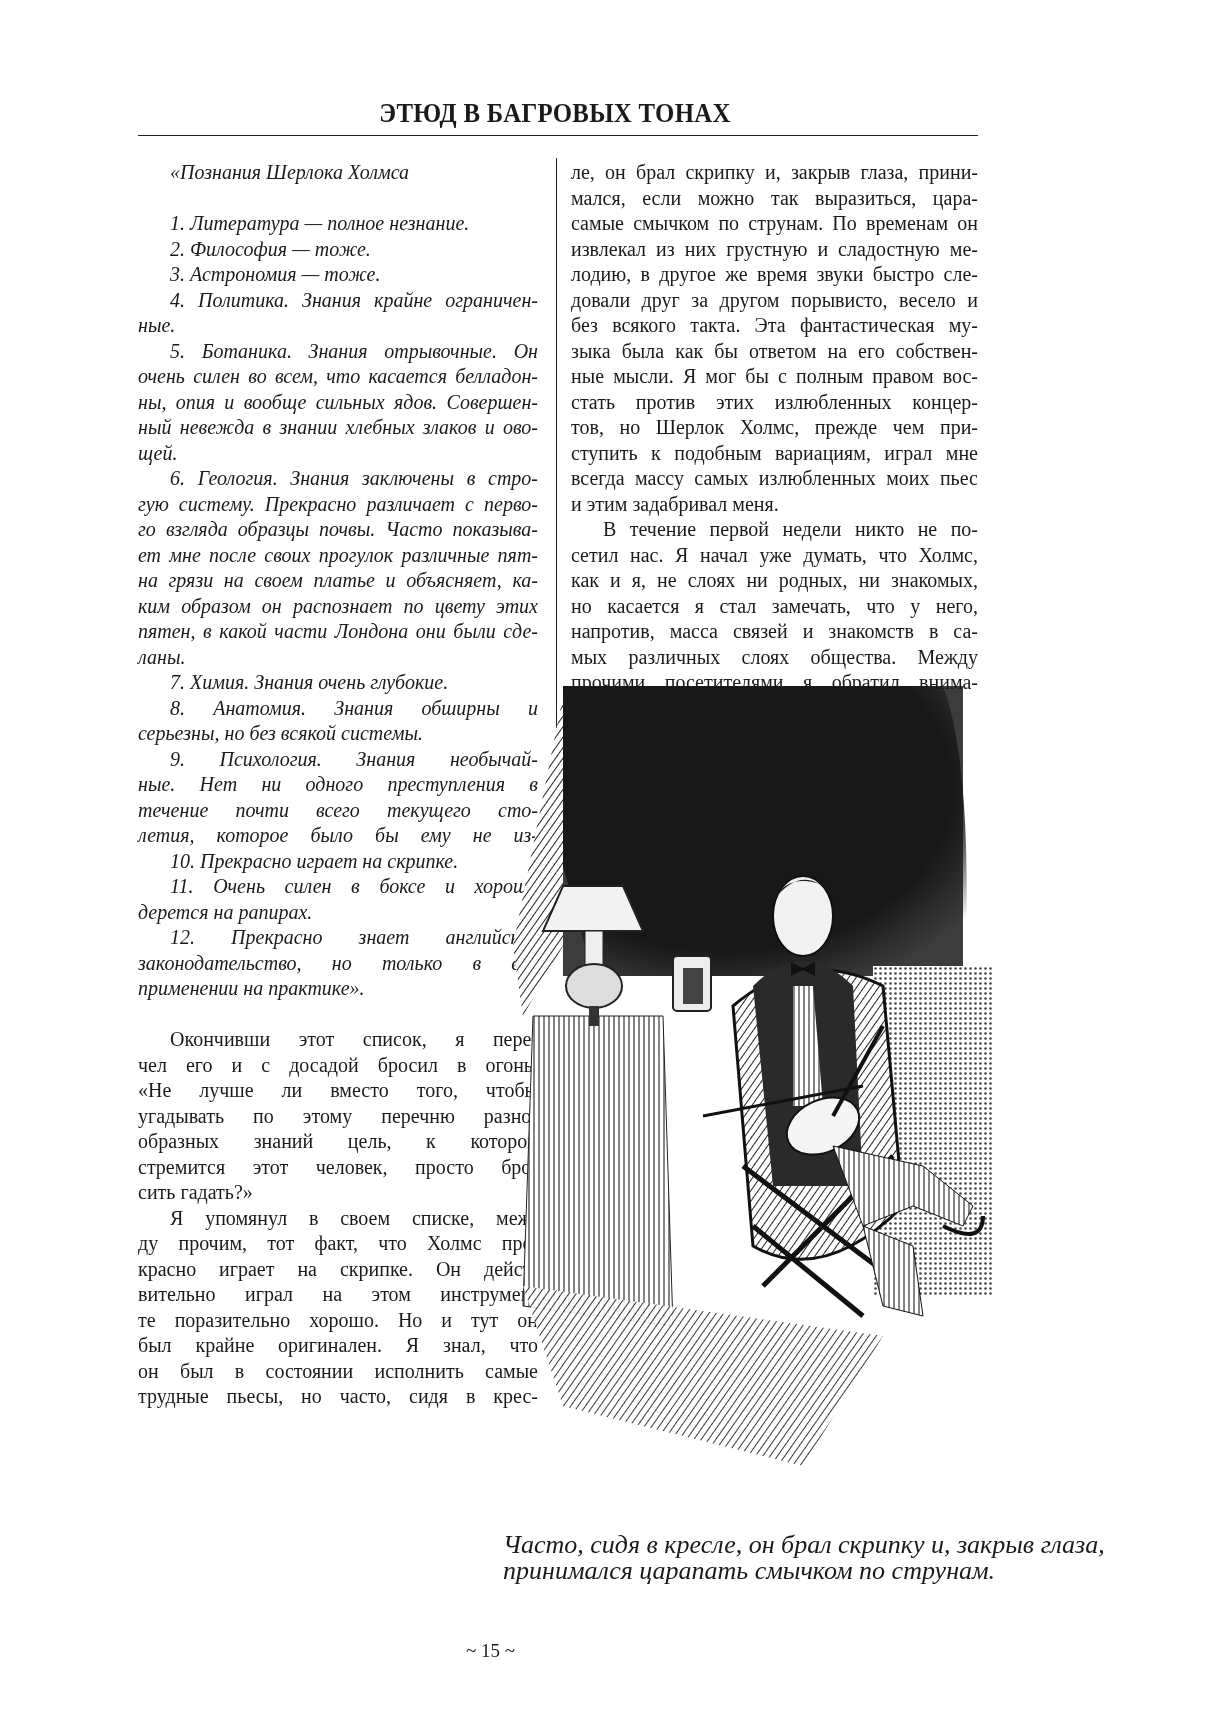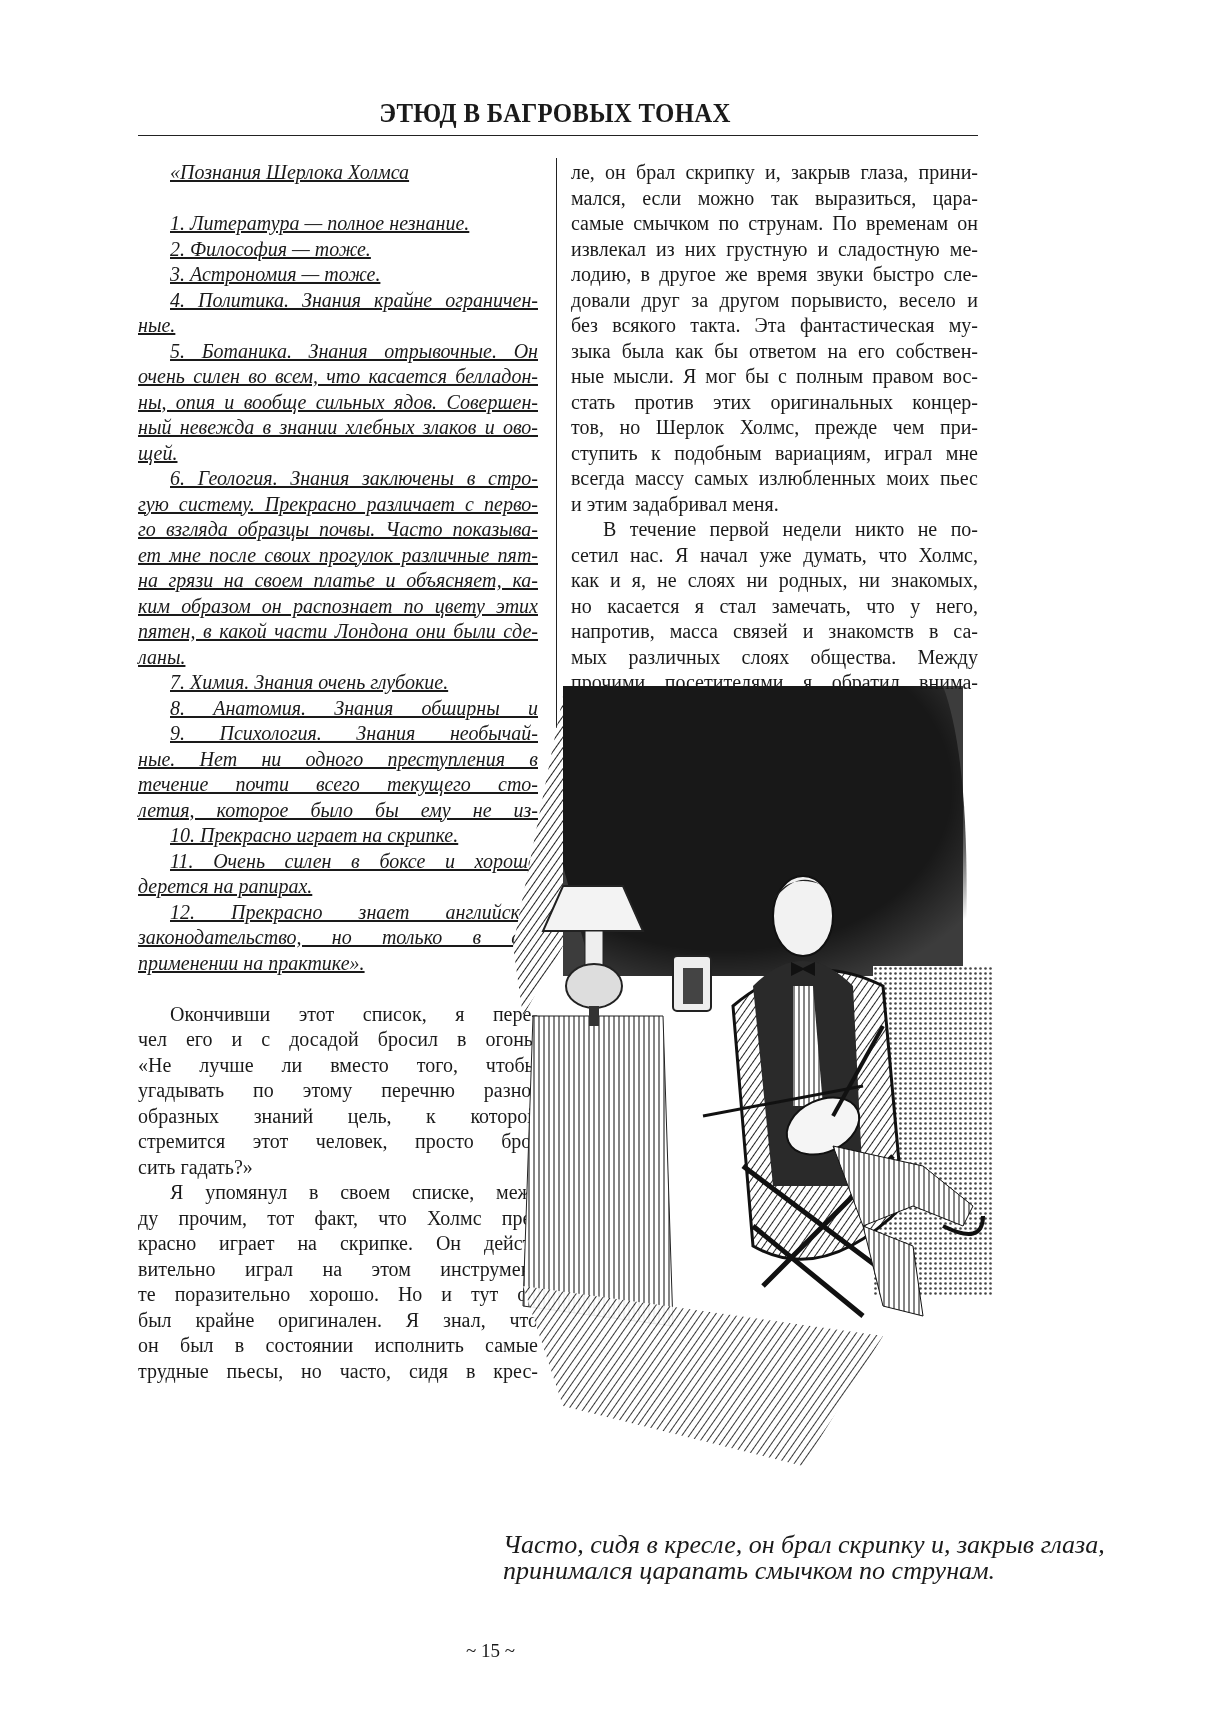--- a/index.html
+++ b/index.html
@@ -9,21 +9,21 @@
          font-family:"Liberation Serif",serif; font-weight:bold; font-size:27px; letter-spacing:0.3px;
          transform:scaleX(0.92); transform-origin:center; }
   .header-rule { position:absolute; left:138px; top:135px; width:840px; height:1px; background:#222; }
   .col-rule { position:absolute; left:556px; top:158px; width:1px; height:570px; background:#222; }
   .col { position:absolute; font-size:20px; line-height:25.5px; text-align:justify; }
   .col-left { left:138px; top:160px; width:400px; }
   .col-right { left:571px; top:160px; width:407px; }
   .line { display:block; white-space:nowrap; text-align-last:justify; height:25.5px; }
   .line.last { text-align-last:left; }
   .indent { padding-left:32px; }
-  .italic { font-style:italic;text-decoration:underline; }
+  .italic { font-style:italic; }
   .gap { display:block; height:25.5px; }
   .caption { position:absolute; left:503px; top:1532px; width:490px; text-align:center; font-style:italic;
              font-size:26px; line-height:26px; }
   .caption .cl { display:block; white-space:nowrap; }
   .page-number { position:absolute; left:0; width:981px; top:1640px; text-align:center; font-size:19px; }
   .illus-box { position:absolute; left:503px; top:686px; width:490px; height:846px; }
 </style>
 </head>
 <body>
 
@@ -48,20 +48,21 @@
       <span class="line indent">6. Геология. Знания заключены в стро-</span>
       <span class="line">гую систему. Прекрасно различает с перво-</span>
       <span class="line">го взгляда образцы почвы. Часто показыва-</span>
       <span class="line">ет мне после своих прогулок различные пят-</span>
       <span class="line">на грязи на своем платье и объясняет, ка-</span>
       <span class="line">ким образом он распознает по цвету этих</span>
       <span class="line">пятен, в какой части Лондона они были сде-</span>
       <span class="line last">ланы.</span>
       <span class="line indent last">7. Химия. Знания очень глубокие.</span>
       <span class="line indent">8. Анатомия. Знания обширны и</span>
+      <span class="line last">серьезны, но без всякой системы.</span>
       <span class="line indent">9. Психология. Знания необычай-</span>
       <span class="line">ные. Нет ни одного преступления в</span>
       <span class="line">течение почти всего текущего сто-</span>
       <span class="line">летия, которое было бы ему не из-</span>
       <span class="line indent last">10. Прекрасно играет на скрипке.</span>
       <span class="line indent">11. Очень силен в боксе и хорошо</span>
       <span class="line last">дерется на рапирах.</span>
       <span class="line indent">12. Прекрасно знает английское</span>
       <span class="line">законодательство, но только в его</span>
       <span class="line last">применении на практике».</span>
@@ -90,21 +91,21 @@
   <div id="right-lines">
       <span class="line">ле, он брал скрипку и, закрыв глаза, прини-</span>
       <span class="line">мался, если можно так выразиться, цара-</span>
       <span class="line">самые смычком по струнам. По временам он</span>
       <span class="line">извлекал из них грустную и сладостную ме-</span>
       <span class="line">лодию, в другое же время звуки быстро сле-</span>
       <span class="line">довали друг за другом порывисто, весело и</span>
       <span class="line">без всякого такта. Эта фантастическая му-</span>
       <span class="line">зыка была как бы ответом на его собствен-</span>
       <span class="line">ные мысли. Я мог бы с полным правом вос-</span>
-      <span class="line">стать против этих оригинальных концер-</span>
+      <span class="line">стать против этих излюбленных концер-</span>
       <span class="line">тов, но Шерлок Холмс, прежде чем при-</span>
       <span class="line">ступить к подобным вариациям, играл мне</span>
       <span class="line">всегда массу самых излюбленных моих пьес</span>
       <span class="line last">и этим задабривал меня.</span>
       <span class="line indent">В течение первой недели никто не по-</span>
       <span class="line">сетил нас. Я начал уже думать, что Холмс,</span>
       <span class="line">как и я, не слоях ни родных, ни знакомых,</span>
       <span class="line">но касается я стал замечать, что у него,</span>
       <span class="line">напротив, масса связей и знакомств в са-</span>
       <span class="line">мых различных слоях общества. Между</span>

